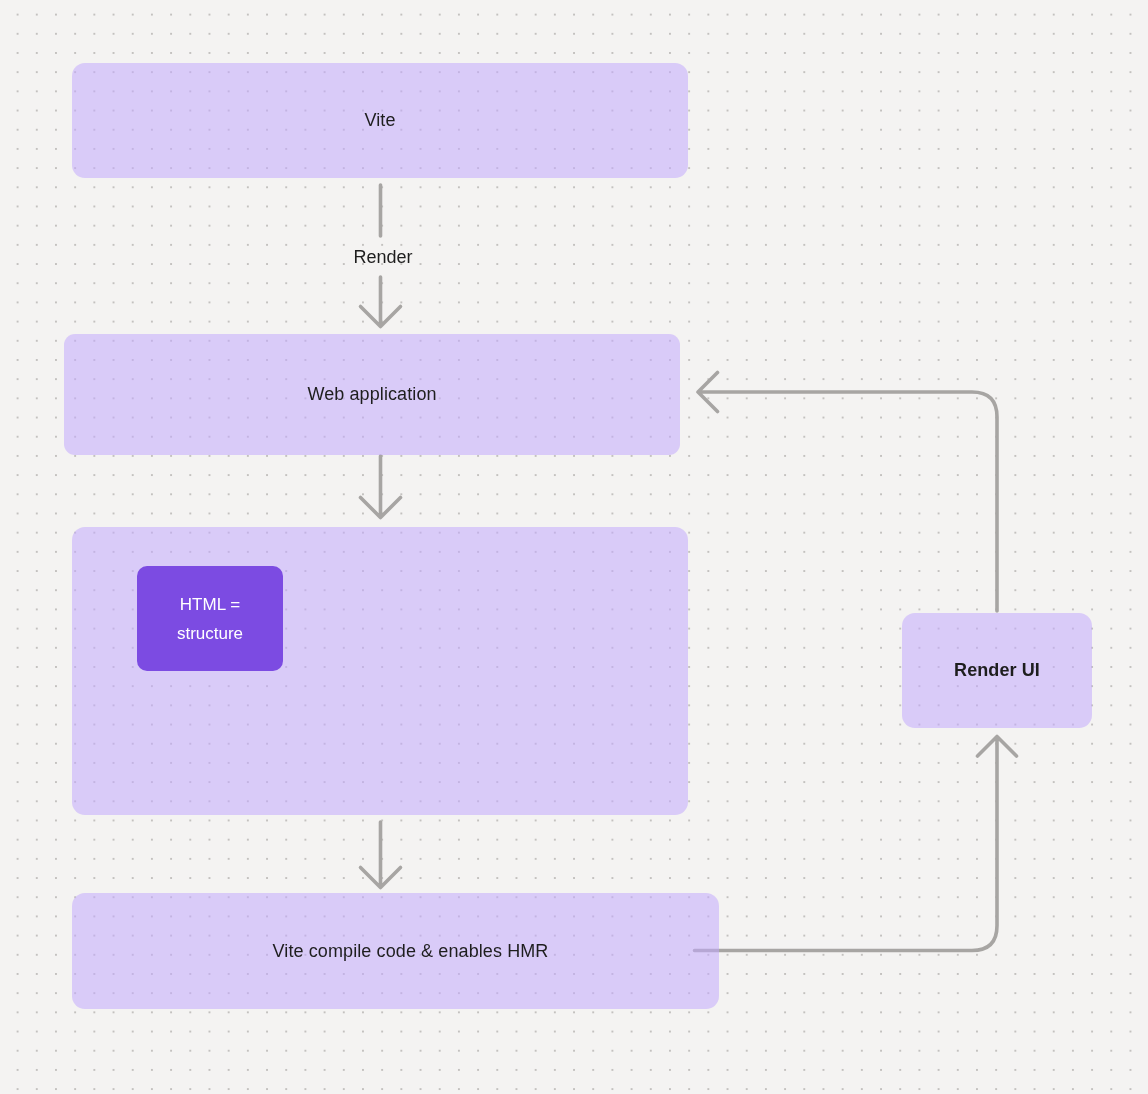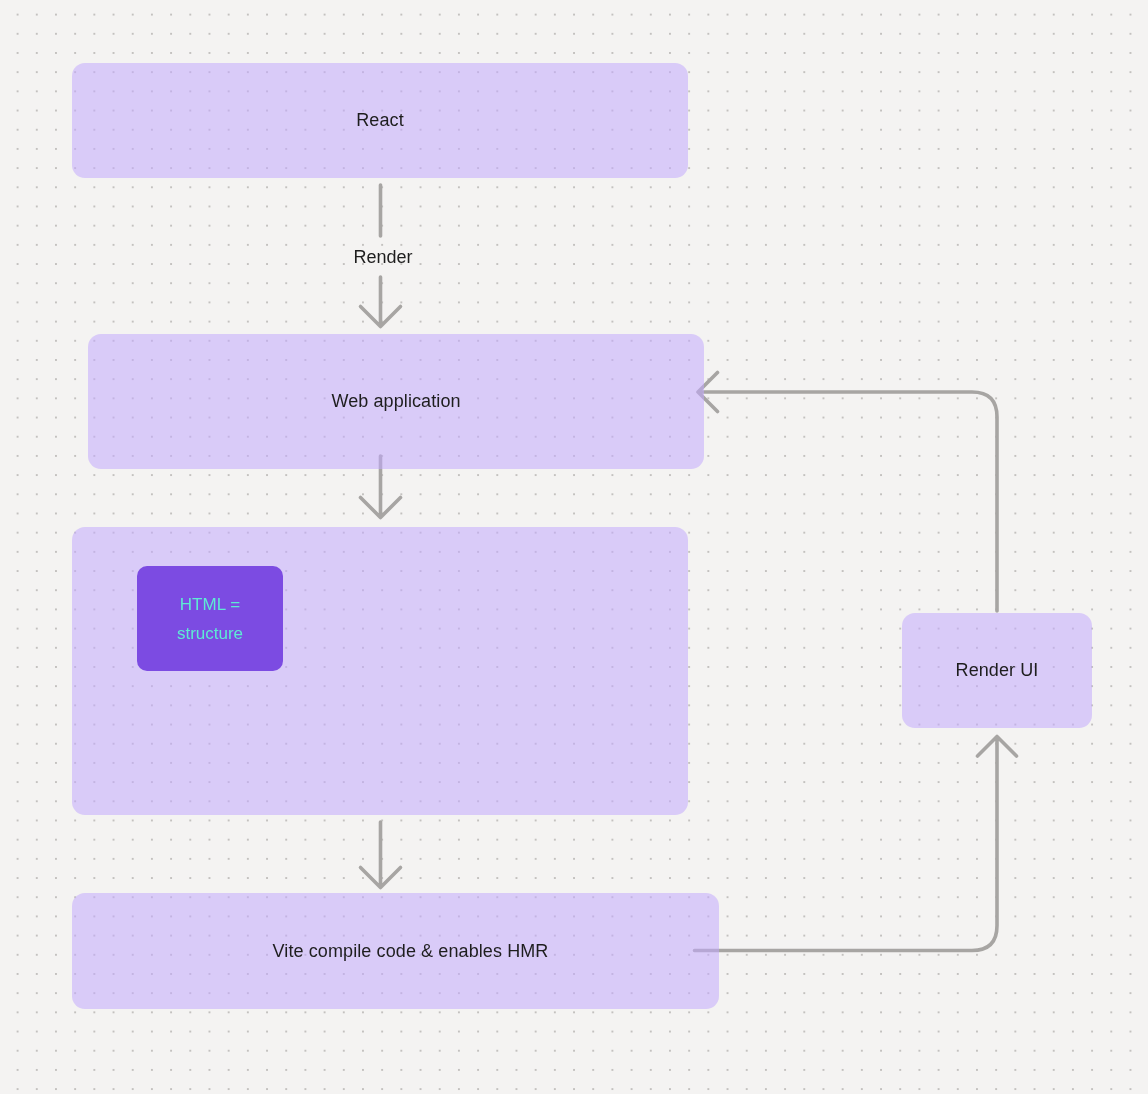--- a/index.html
+++ b/index.html
@@ -32,36 +32,36 @@
     background: rgba(195, 170, 253, 0.55);
     border-radius: 13px;
     display: flex;
     align-items: center;
     justify-content: center;
     font-size: 18px;
     font-weight: 500;
     letter-spacing: 0.1px;
   }
   .node-user        { left: 72px;  top: 63px;  width: 616px; height: 115px; }
-  .node-webapp      { left: 88px;  top: 334px; width: 616px; height: 135px; }
+  .node-webapp      { left: 64px;  top: 334px; width: 616px; height: 121px; border-radius: 11px; }
   .node-components  { left: 72px;  top: 527px; width: 616px; height: 288px; }
   .node-vite        { left: 72px;  top: 893px; width: 617px; height: 116px; padding-left: 30px; }
-  .node-renderui    { left: 902px; top: 613px; width: 190px; height: 115px; }
+  .node-renderui    { left: 902px; top: 613px; width: 190px; height: 115px; font-weight: bold; }
   .subnode {
     position: absolute;
     top: 566px;
     width: 146px;
     height: 105px;
     background: #7c4be2;
     border-radius: 10px;
     display: flex;
     align-items: center;
     justify-content: center;
     text-align: center;
-    color: #5eead4;
+    color: #ffffff;
     font-size: 17px;
     line-height: 29px;
     font-weight: 500;
     white-space: pre-line;
   }
   .subnode-html { left: 137px; }
   .subnode-css  { left: 307px; }
   .subnode-js   { left: 477px; }
   .container-caption {
     position: absolute;
@@ -91,21 +91,21 @@
   <svg class="edges" viewBox="0 0 1148 1094" xmlns="http://www.w3.org/2000/svg">
     <path d="M380.5 185 V236"></path>
     <path d="M380.5 277 V324 M360.5 306.5 L380.5 326.5 L400.5 306.5"></path>
     <path d="M380.5 456 V514 M360.5 497.5 L380.5 517.5 L400.5 497.5"></path>
     <path d="M380.5 822 V884 M360.5 867.5 L380.5 887.5 L400.5 867.5"></path>
     <path d="M694.5 950.5 H972 Q997 950.5 997 925.5 V740 M977.5 756 L997 736.5 L1016.5 756"></path>
     <path d="M997 611 V417 Q997 392 972 392 H699 M717.5 372.5 L698 392 L717.5 411.5"></path>
   </svg>
 
   <div class="node node-user">
-    <span>React</span>
+    <span>Vite</span>
   </div>
 
   <div class="edge-label">Render</div>
 
   <div class="node node-webapp">
     <span>Web application</span>
   </div>
 
   <div class="node node-components"></div>
 

